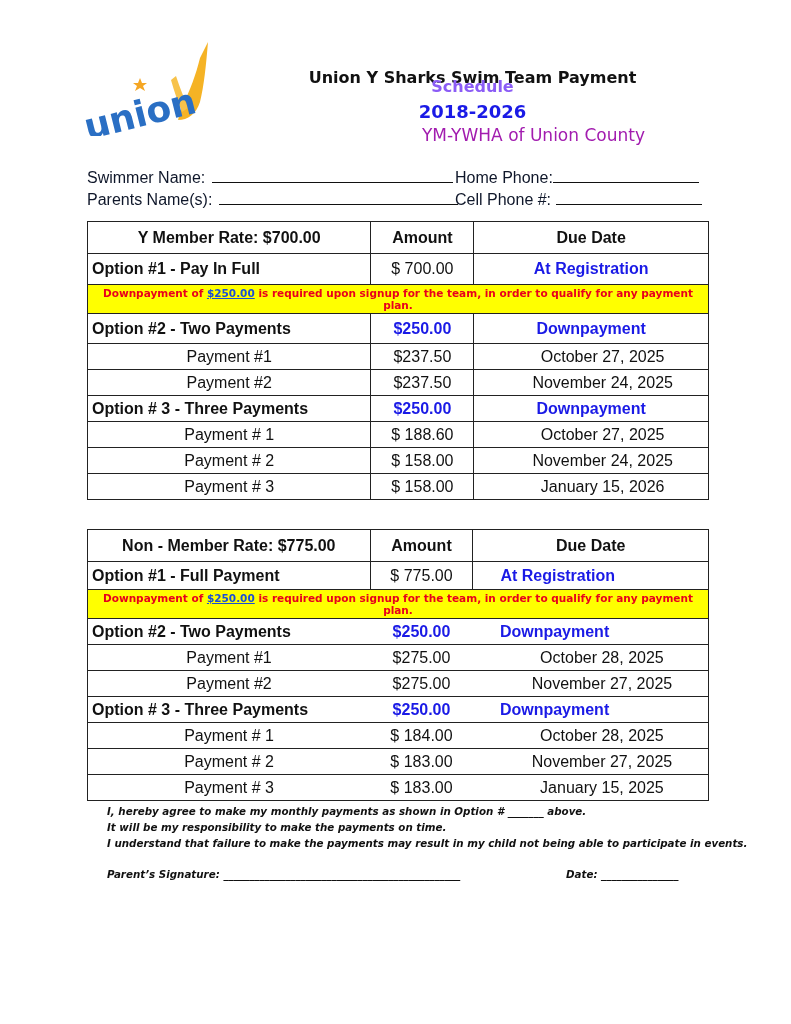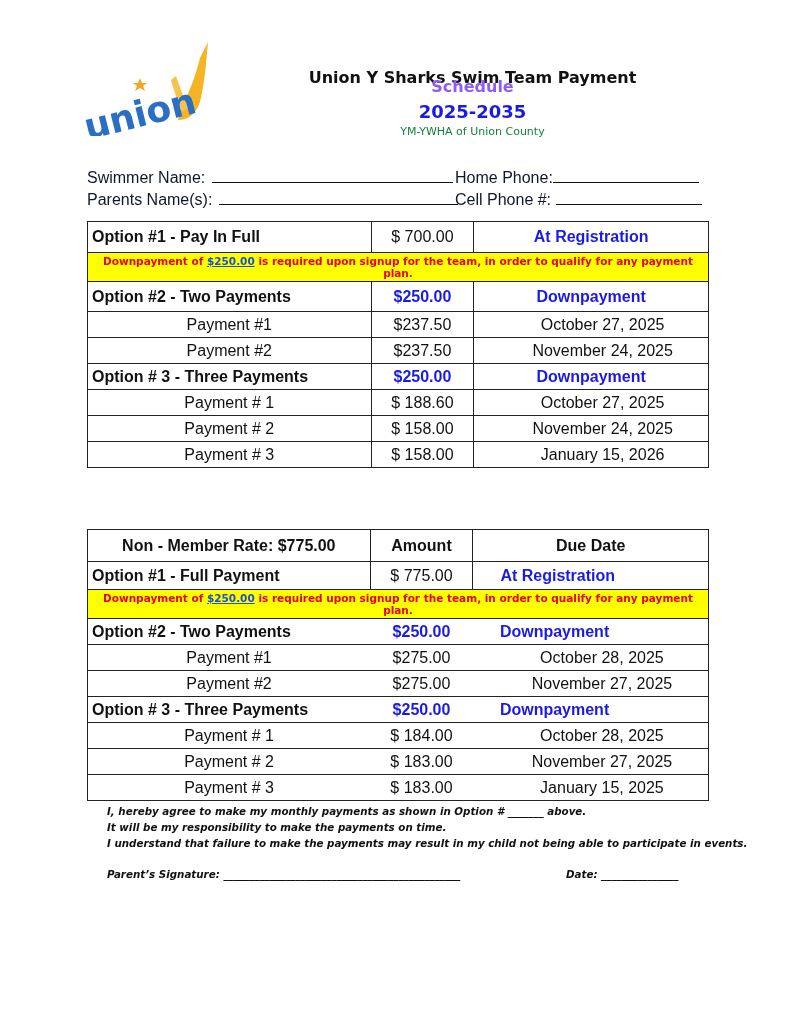--- a/index.html
+++ b/index.html
@@ -6,21 +6,21 @@
   body { width:791px; height:1024px; position:relative; overflow:hidden; font-family:"Liberation Sans", sans-serif; color:#111; }
 
   
   .logo { position:absolute; left:78px; top:36px; width:150px; height:100px; }
 
   
   .hdr { position:absolute; left:300px; width:345px; text-align:center; font-family:"DejaVu Sans", sans-serif; }
   .hdr .t1 { position:absolute; left:0; width:100%; top:68px; font-size:16px; font-weight:bold; color:#111; }
   .hdr .t2 { position:absolute; left:0; width:100%; top:77px; font-size:16px; font-weight:bold; color:#8b5cf6; }
   .hdr .yr { position:absolute; left:0; width:100%; top:101px; font-size:18px; font-weight:bold; color:#1a1ae6; }
-  .hdr .org { position:absolute; left:0; width:100%; top:125px; font-size:11px; color:#15803d; }
+  .hdr .org { position:absolute; left:0; width:100%; top:125px; font-size:17px; color:#a21caf;text-align:right; }
 
   
   .field { position:absolute; font-size:16px; color:#0f172a; white-space:nowrap; }
   .field .line { display:inline-block; border-bottom:1.3px solid #111; height:14px; vertical-align:baseline; }
 
   
   .tbl { position:absolute; left:87px; width:622px; border-collapse:collapse; font-size:16px; }
   .tbl td { height:25px; padding:0 4px; border:1.5px solid #222; vertical-align:middle; }
   .tbl .c1 { width:287px; }
   .tbl .c2 { width:96px; text-align:center; }
@@ -53,21 +53,21 @@
     <g transform="rotate(-14 55 75)">
       <text x="4" y="92" font-family="DejaVu Sans, sans-serif" font-weight="bold" font-size="36" fill="#2a6fc4">union</text>
     </g>
     <polygon points="62,42 64,47 69,47 65,50 67,55 62,52 57,55 59,50 55,47 60,47" fill="#f5a623"></polygon>
   </svg>
 </div>
 
 <div class="hdr">
   <div class="t1">Union Y Sharks Swim Team Payment</div>
   <div class="t2">Schedule</div>
-  <div class="yr">2025-2035</div>
+  <div class="yr">2018-2026</div>
   <div class="org">YM-YWHA of Union County</div>
 </div>
 
 <div class="field" style="left:87px; top:168px;">
   <span>Swimmer Name:</span>
   <span class="line" style="width:241px; margin-left:2px;"></span>
 </div>
 <div class="field" style="left:455px; top:168px;">
   <span>Home Phone:</span><span class="line" style="width:146px;"></span>
 </div>
@@ -75,20 +75,25 @@
   <span>Parents Name(s):</span>
   <span class="line" style="width:239px; margin-left:2px;"></span>
 </div>
 <div class="field" style="left:455px; top:190px;">
   <span>Cell Phone #:</span>
   <span class="line" style="width:146px;"></span>
 </div>
 
 <table class="tbl" style="top:221px;">
   <tbody>
+      <tr class="head">
+    <td class="c1">Y Member Rate: $700.00</td>
+    <td class="c2">Amount</td>
+    <td class="c3">Due Date</td>
+  </tr>
   <tr class="opt" style="height:31px;">
     <td class="c1">Option #1 -  Pay In Full</td>
     <td class="c2">$ 700.00</td>
     <td class="c3 blue">At Registration</td>
   </tr>
   <tr class="note">
     <td colspan="3"><span>Downpayment of </span><a>$250.00</a><span> is required upon signup for the team, in order to qualify for any payment plan.</span></td>
   </tr>
   <tr class="opt" style="height:30px;">
     <td class="c1">Option #2 -  Two Payments</td>

